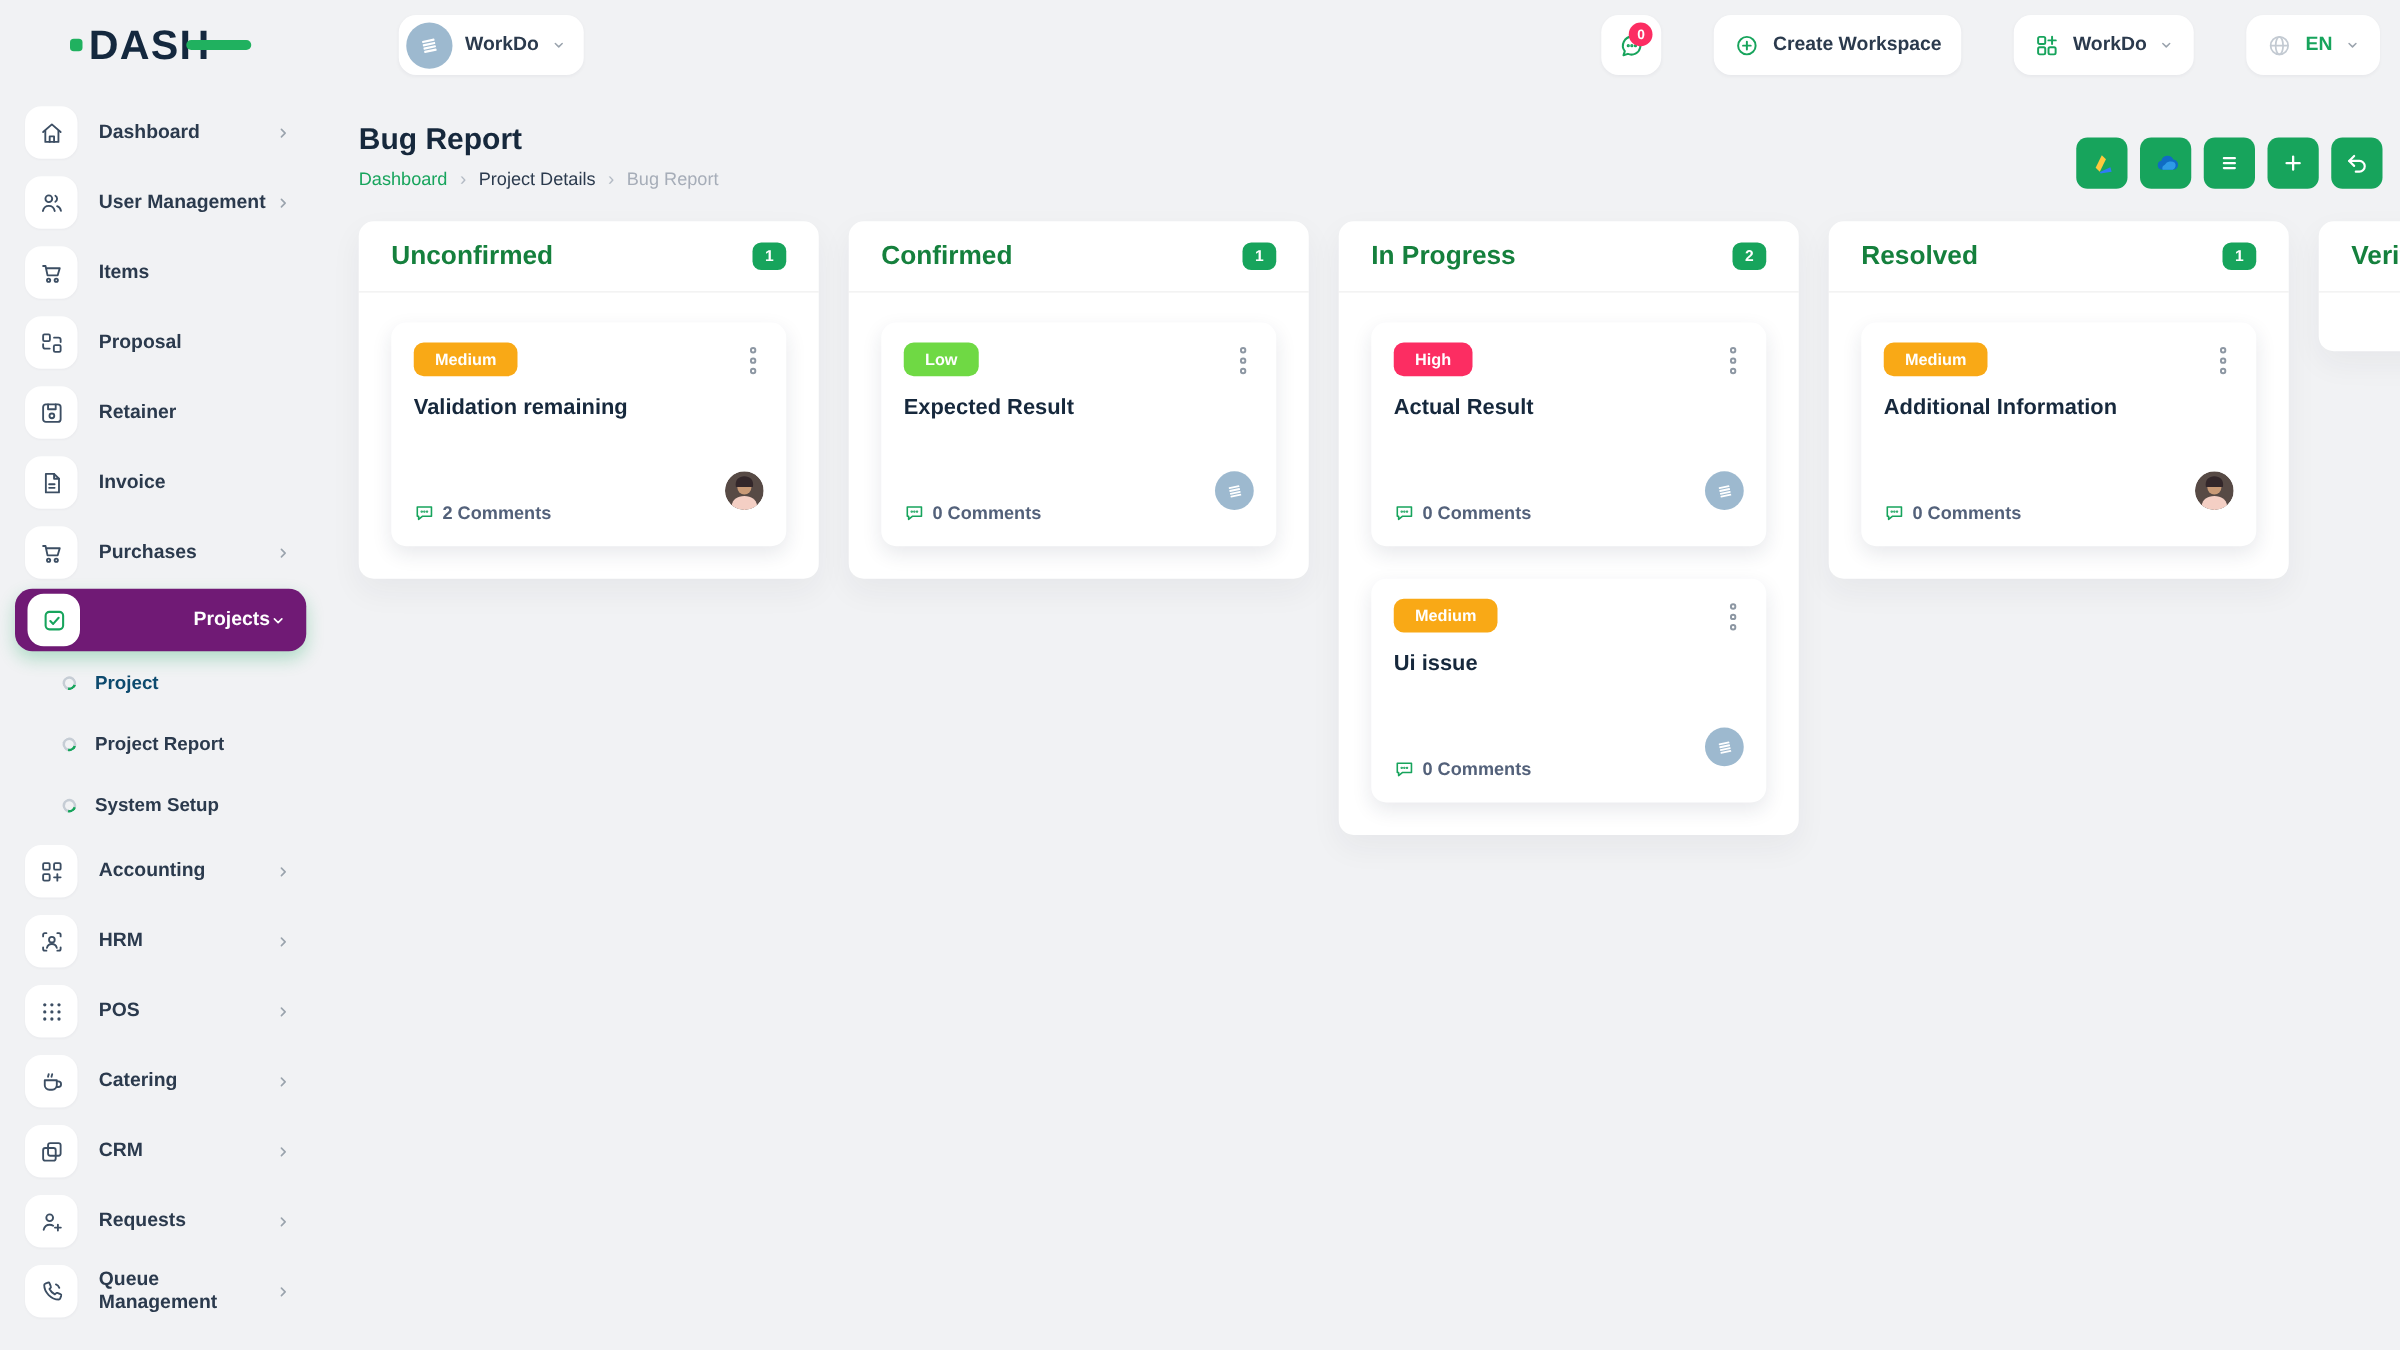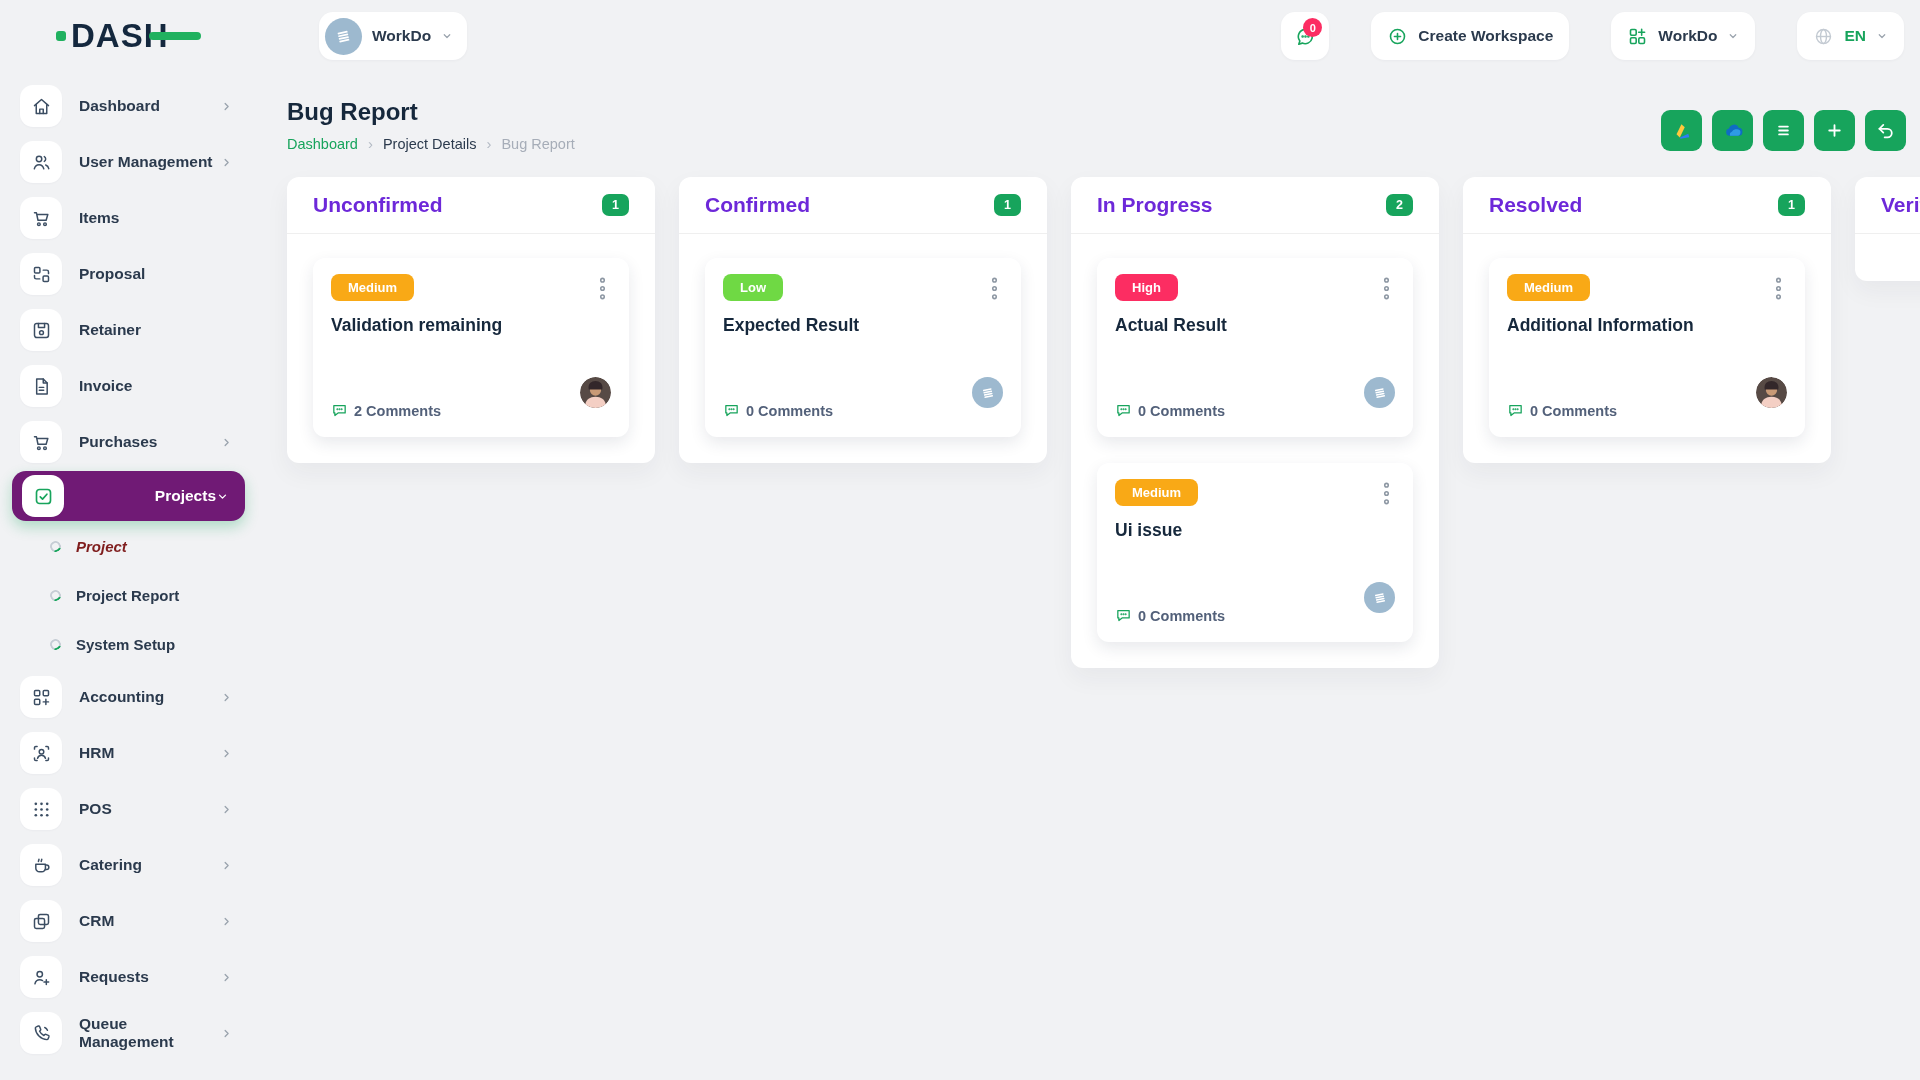--- a/index.html
+++ b/index.html
@@ -23,21 +23,21 @@
   .tile { width: 42px; height: 42px; border-radius: 13px; background: #fff; display: flex; align-items: center; justify-content: center; color: #3c4e63; flex: none; box-shadow: 0 1px 2px rgba(20,30,50,.03); }
   .tile svg { width: 21px; height: 21px; }
   .nav-label { margin-left: 17px; font-size: 15.5px; font-weight: 600; color: #2b3a4d; flex: 1; }
   .chev { color: #9aa3ad; flex: none; }
   .nav-item.active { background: #701a75; border-radius: 14px; margin: 1px 12px; padding: 0 16px 0 10px; height: 50px; box-shadow: 0 6px 14px rgba(23,164,92,.3); text-align: right; }
   .nav-item.active .tile { color: #17a45c; }
   .nav-item.active .nav-label { color: #fff; }
   .nav-item.active .chev { color: #fff; }
   .nav-sub { display: flex; align-items: center; height: 49px; padding-left: 50px; font-size: 15px; font-weight: 600; color: #2b3a4d; cursor: pointer; }
   .ring { width: 11px; height: 11px; border-radius: 50%; border: 2.5px solid #c6cdd5; border-bottom-color: #17a45c; margin-right: 15px; flex: none; transform: rotate(-30deg); }
-  .nav-sub.active { color: #7f1d1d; font-style: italic; }
+  .nav-sub.active { color: #0c4a6e; }
 
   
   .topbar { position: absolute; left: 257px; right: 0; top: 0; height: 72px; display: flex; align-items: center; justify-content: space-between; padding: 0 16px 0 30px; }
   .pill { background: #fff; border: none; border-radius: 14px; height: 48px; display: inline-flex; align-items: center; gap: 10px; padding: 0 16px; font-family: inherit; cursor: pointer; color: #2b3a4d; font-weight: 600; font-size: 15.5px; box-shadow: 0 1px 3px rgba(20,30,50,.04); margin-left: 32px; }
   .workspace-pill { padding: 0 14px 0 6px; }
   .ws-avatar { width: 37px; height: 37px; border-radius: 50%; background: #9db9cf; display: flex; align-items: center; justify-content: center; flex: none; }
   .topbar-right { display: flex; align-items: center; gap: 10px; }
   .icon-pill { width: 48px; justify-content: center; padding: 0; position: relative; }
   .notif-badge { position: absolute; top: 6px; right: 7px; min-width: 19px; height: 19px; border-radius: 50%; background: #fc2d62; color: #fff; font-size: 11px; font-weight: 700; display: flex; align-items: center; justify-content: center; }
   .lang-label { color: #17a45c; font-weight: 700; }
@@ -52,21 +52,21 @@
   .bc-cur { color: #a6adb8; }
   .sep { color: #b3bac4; font-size: 15px; }
   .sep::before { content: "\203A"; }
   .actions { display: flex; gap: 10px; margin-top: 12px; }
   .action-btn { width: 41px; height: 41px; border-radius: 9px; background: #17a45c; border: none; display: flex; align-items: center; justify-content: center; cursor: pointer; color: #fff; }
 
   
   .board { display: flex; gap: 24px; margin-top: 25px; align-items: flex-start; }
   .column { width: 368px; flex: none; background: #fff; border-radius: 12px; box-shadow: 0 10px 25px rgba(30,40,60,.05); }
   .col-head { display: flex; justify-content: space-between; align-items: center; padding: 16px 26px; border-bottom: 1px solid #efefef; }
-  .col-title { font-size: 21px; font-weight: 700; color: #6d28d9; }
+  .col-title { font-size: 21px; font-weight: 700; color: #15803d; }
   .count { background: #17a45c; color: #fff; font-size: 12.5px; font-weight: 700; border-radius: 7px; padding: 4px 10px; }
   .col-body { padding: 24px 26px 26px; display: flex; flex-direction: column; gap: 26px; }
   .col-body.stub { height: 47px; padding: 0; }
   .card { background: #fff; border-radius: 12px; box-shadow: 0 6px 16px rgba(25,39,70,.10); padding: 16px 18px 18px; cursor: grab; }
   .card-top { display: flex; justify-content: space-between; align-items: flex-start; }
   .prio { color: #fff; font-size: 13px; font-weight: 600; border-radius: 8px; padding: 6px 17px; }
   .kebab { background: none; border: none; padding: 2px 4px; cursor: pointer; color: #8d97a3; }
   .card-title { margin-top: 12px; font-size: 17.5px; font-weight: 700; color: #16283c; }
   .card-foot { margin-top: 30px; display: flex; justify-content: space-between; align-items: center; }
   .comments { display: flex; align-items: center; gap: 6px; color: #53617a; font-size: 14.5px; font-weight: 600; margin-top: 36px; }

